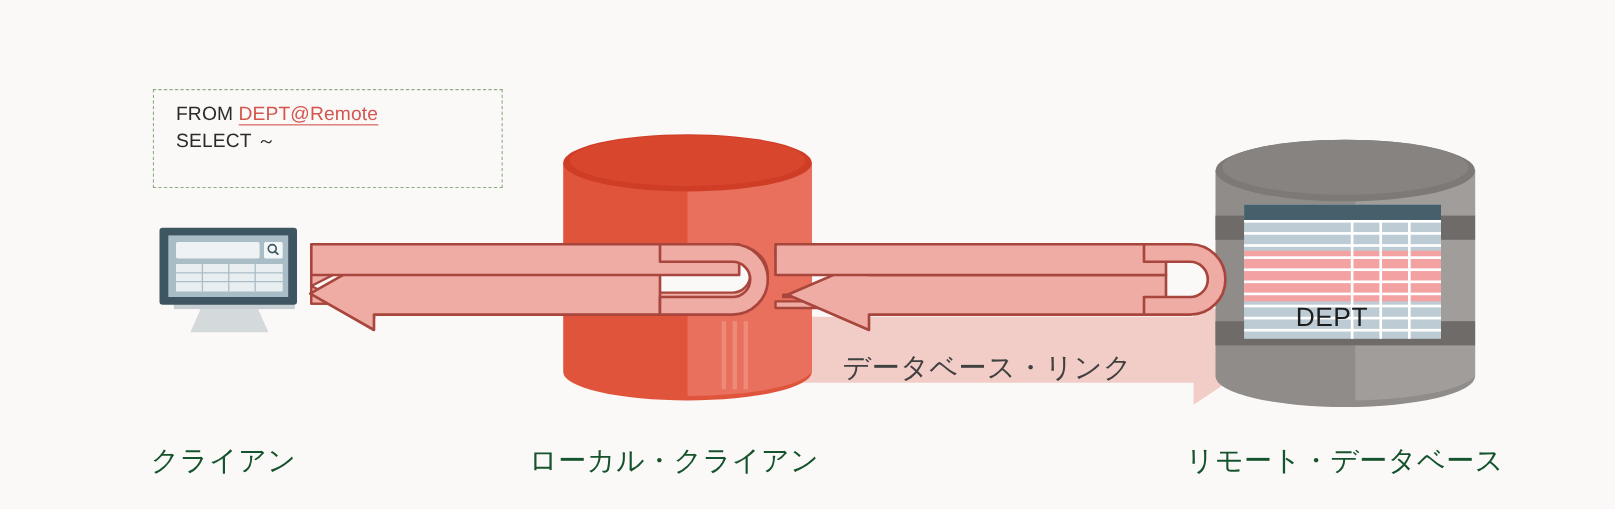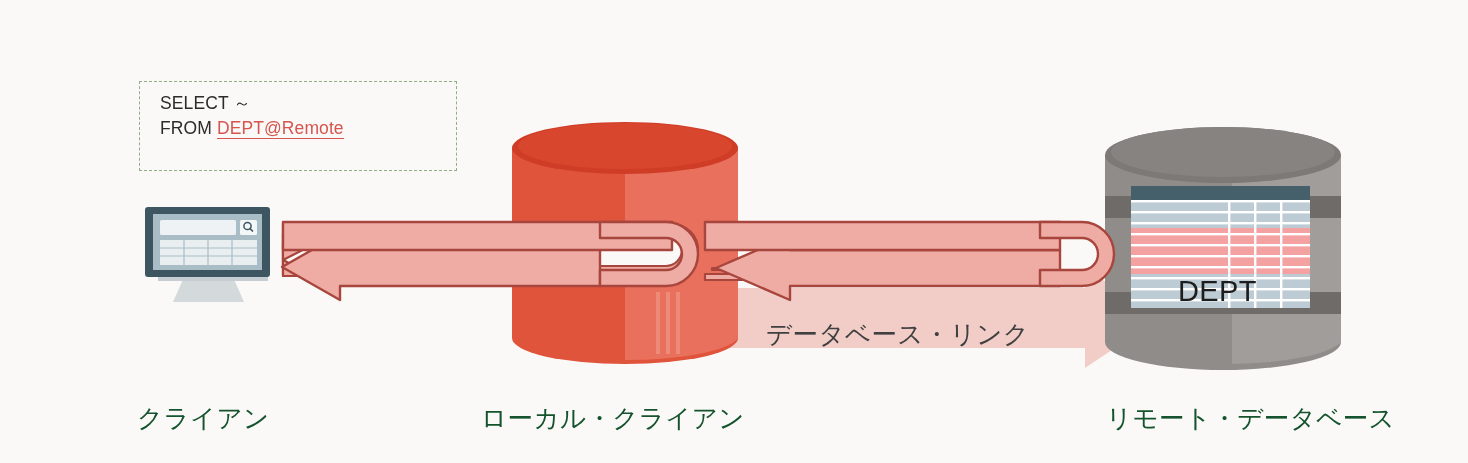--- a/index.html
+++ b/index.html
@@ -55,39 +55,39 @@
   .caption {
     position: absolute;
     top: 401px;
     font-size: 25.5px;
     color: #14532d;
     white-space: nowrap;
     letter-spacing: 0.4px;
   }
   .caption.client  { left: 137px; }
   .caption.localdb { left: 481px; }
-  .caption.remote  { left: 1078px; margin-left: 28px; }
+  .caption.remote  { left: 1078px; }
 
   
   .dblink-label {
     position: absolute;
     left: 766px;
     top: 317px;
     font-size: 25.5px;
     color: #404040;
     white-space: nowrap;
     letter-spacing: 0.4px;
   }
 
   
   .dept-label {
     position: absolute;
     left: 1178px;
     top: 275px;
-    font-size: 29px;
+    font-size: 24px;
     color: #1d1d1d;
     white-space: nowrap;
     letter-spacing: 0.4px;
   }
 </style>
 </head>
 <body>
 
 <div id="stage">
 
@@ -272,22 +272,22 @@
         <line x1="160" y1="256" x2="257" y2="256"></line>
         <line x1="184" y1="240" x2="184" y2="265"></line>
         <line x1="208" y1="240" x2="208" y2="265"></line>
         <line x1="232" y1="240" x2="232" y2="265"></line>
       </g>
     </g>
   </svg>
 
   <div class="sql-box"></div>
   <div class="sql-text">
+    <span class="sql-line"><span>FROM </span><span class="sql-link">DEPT@Remote</span></span>
     <span class="sql-line">SELECT ～</span>
-    <span class="sql-line"><span>FROM </span><span class="sql-link">DEPT@Remote</span></span>
   </div>
 
   <div class="dblink-label">データベース・リンク</div>
 
   <div class="caption client">クライアン</div>
   <div class="caption localdb">ローカル・クライアン</div>
   <div class="caption remote">リモート・データベース</div>
 
 </div>
 

